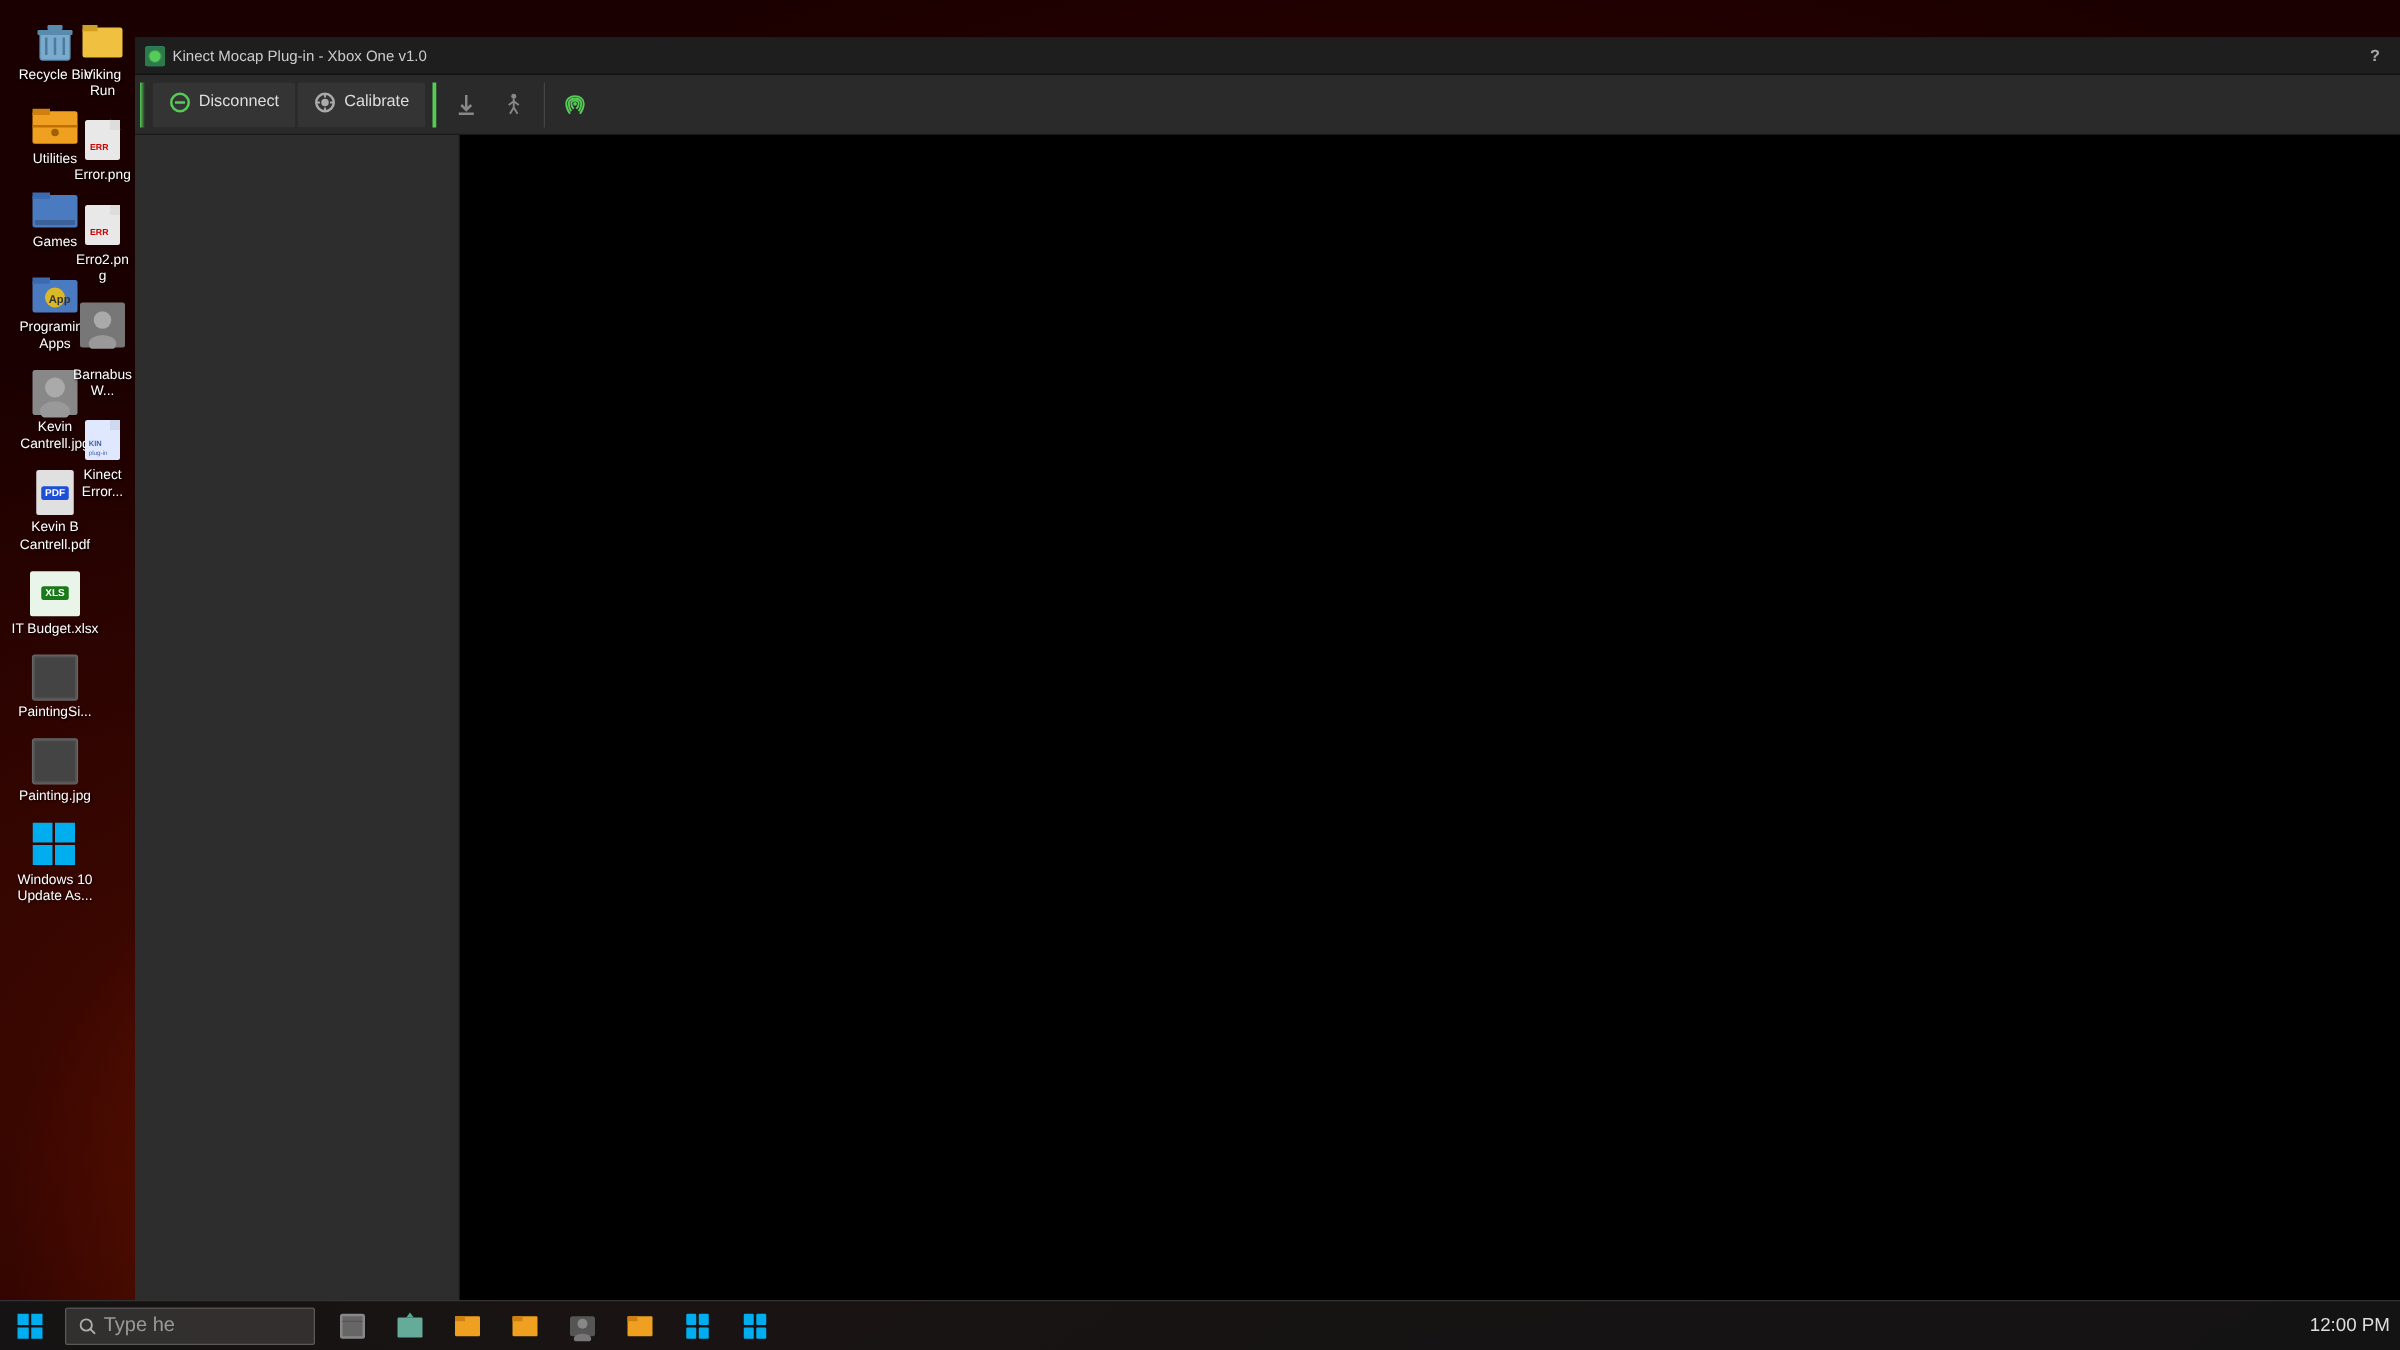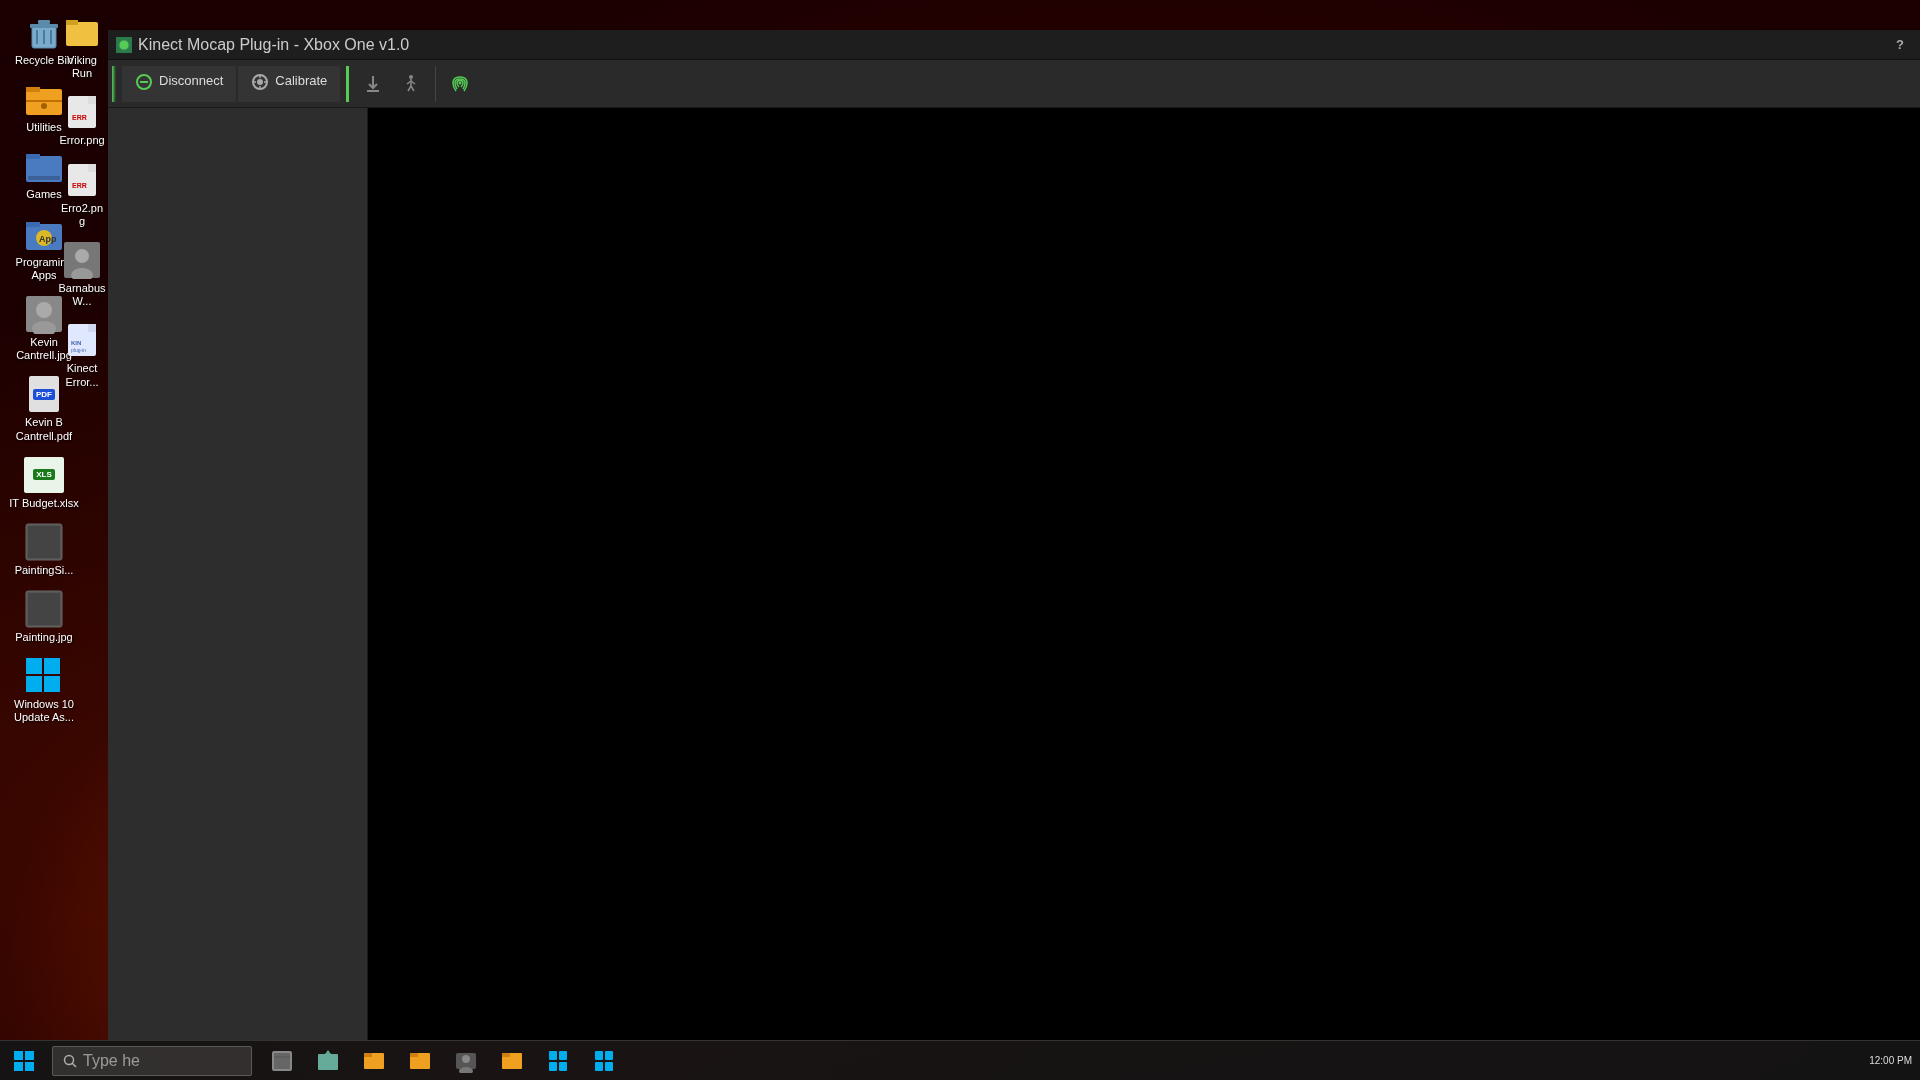--- a/index.html
+++ b/index.html
@@ -195,21 +195,21 @@
 
     #app-titlebar-icon {
       width: 16px;
       height: 16px;
       background: #4a9;
       border-radius: 2px;
       flex-shrink: 0;
     }
 
     #app-title {
-      font-size: 16px;
+      font-size: 12px;
       color: #ccc;
       flex: 1;
     }
 
     #app-toolbar {
       height: 48px;
       background: #2a2a2a;
       display: flex;
       align-items: center;
       padding: 0 4px;
@@ -498,21 +498,21 @@
       <svg width="32" height="36" viewBox="0 0 32 36">
         <rect x="2" y="2" width="28" height="32" rx="2" fill="#e8e8e8"></rect>
         <polygon points="22,2 30,10 30,2" fill="#ccc"></polygon>
         <rect x="22" y="2" width="8" height="8" fill="#ddd"></rect>
         <text x="6" y="26" font-size="7" fill="#c00" font-weight="bold">ERR</text>
       </svg>
     </div>
     <div class="desktop-icon-label">Erro2.png</div>
   </div>
 
-  <div class="desktop-icon" style="width:56px;">
+  <div class="desktop-icon" style="width:56px;gap:12px;">
     <div class="desktop-icon-img">
       <svg width="38" height="38" viewBox="0 0 38 38">
         <rect x="1" y="1" width="36" height="36" rx="2" fill="#777"></rect>
         <circle cx="19" cy="15" r="7" fill="#aaa"></circle>
         <ellipse cx="19" cy="34" rx="11" ry="7" fill="#999"></ellipse>
       </svg>
     </div>
     <div class="desktop-icon-label">BarnabusW...</div>
   </div>
 
@@ -680,15 +680,15 @@
       <svg width="24" height="24" viewBox="0 0 24 24">
         <rect x="3" y="2" width="8" height="9" rx="1" fill="#00adef"></rect>
         <rect x="13" y="2" width="8" height="9" rx="1" fill="#00adef"></rect>
         <rect x="3" y="13" width="8" height="9" rx="1" fill="#00adef"></rect>
         <rect x="13" y="13" width="8" height="9" rx="1" fill="#00adef"></rect>
       </svg>
     </div>
   </div>
 
   <div id="system-tray">
-    <span style="font-size:10px;color:#ddd;">12:00 PM</span>
+    <span style="font-size:15px;color:#ddd;">12:00 PM</span>
   </div>
 </div>
 
 </body></html>

